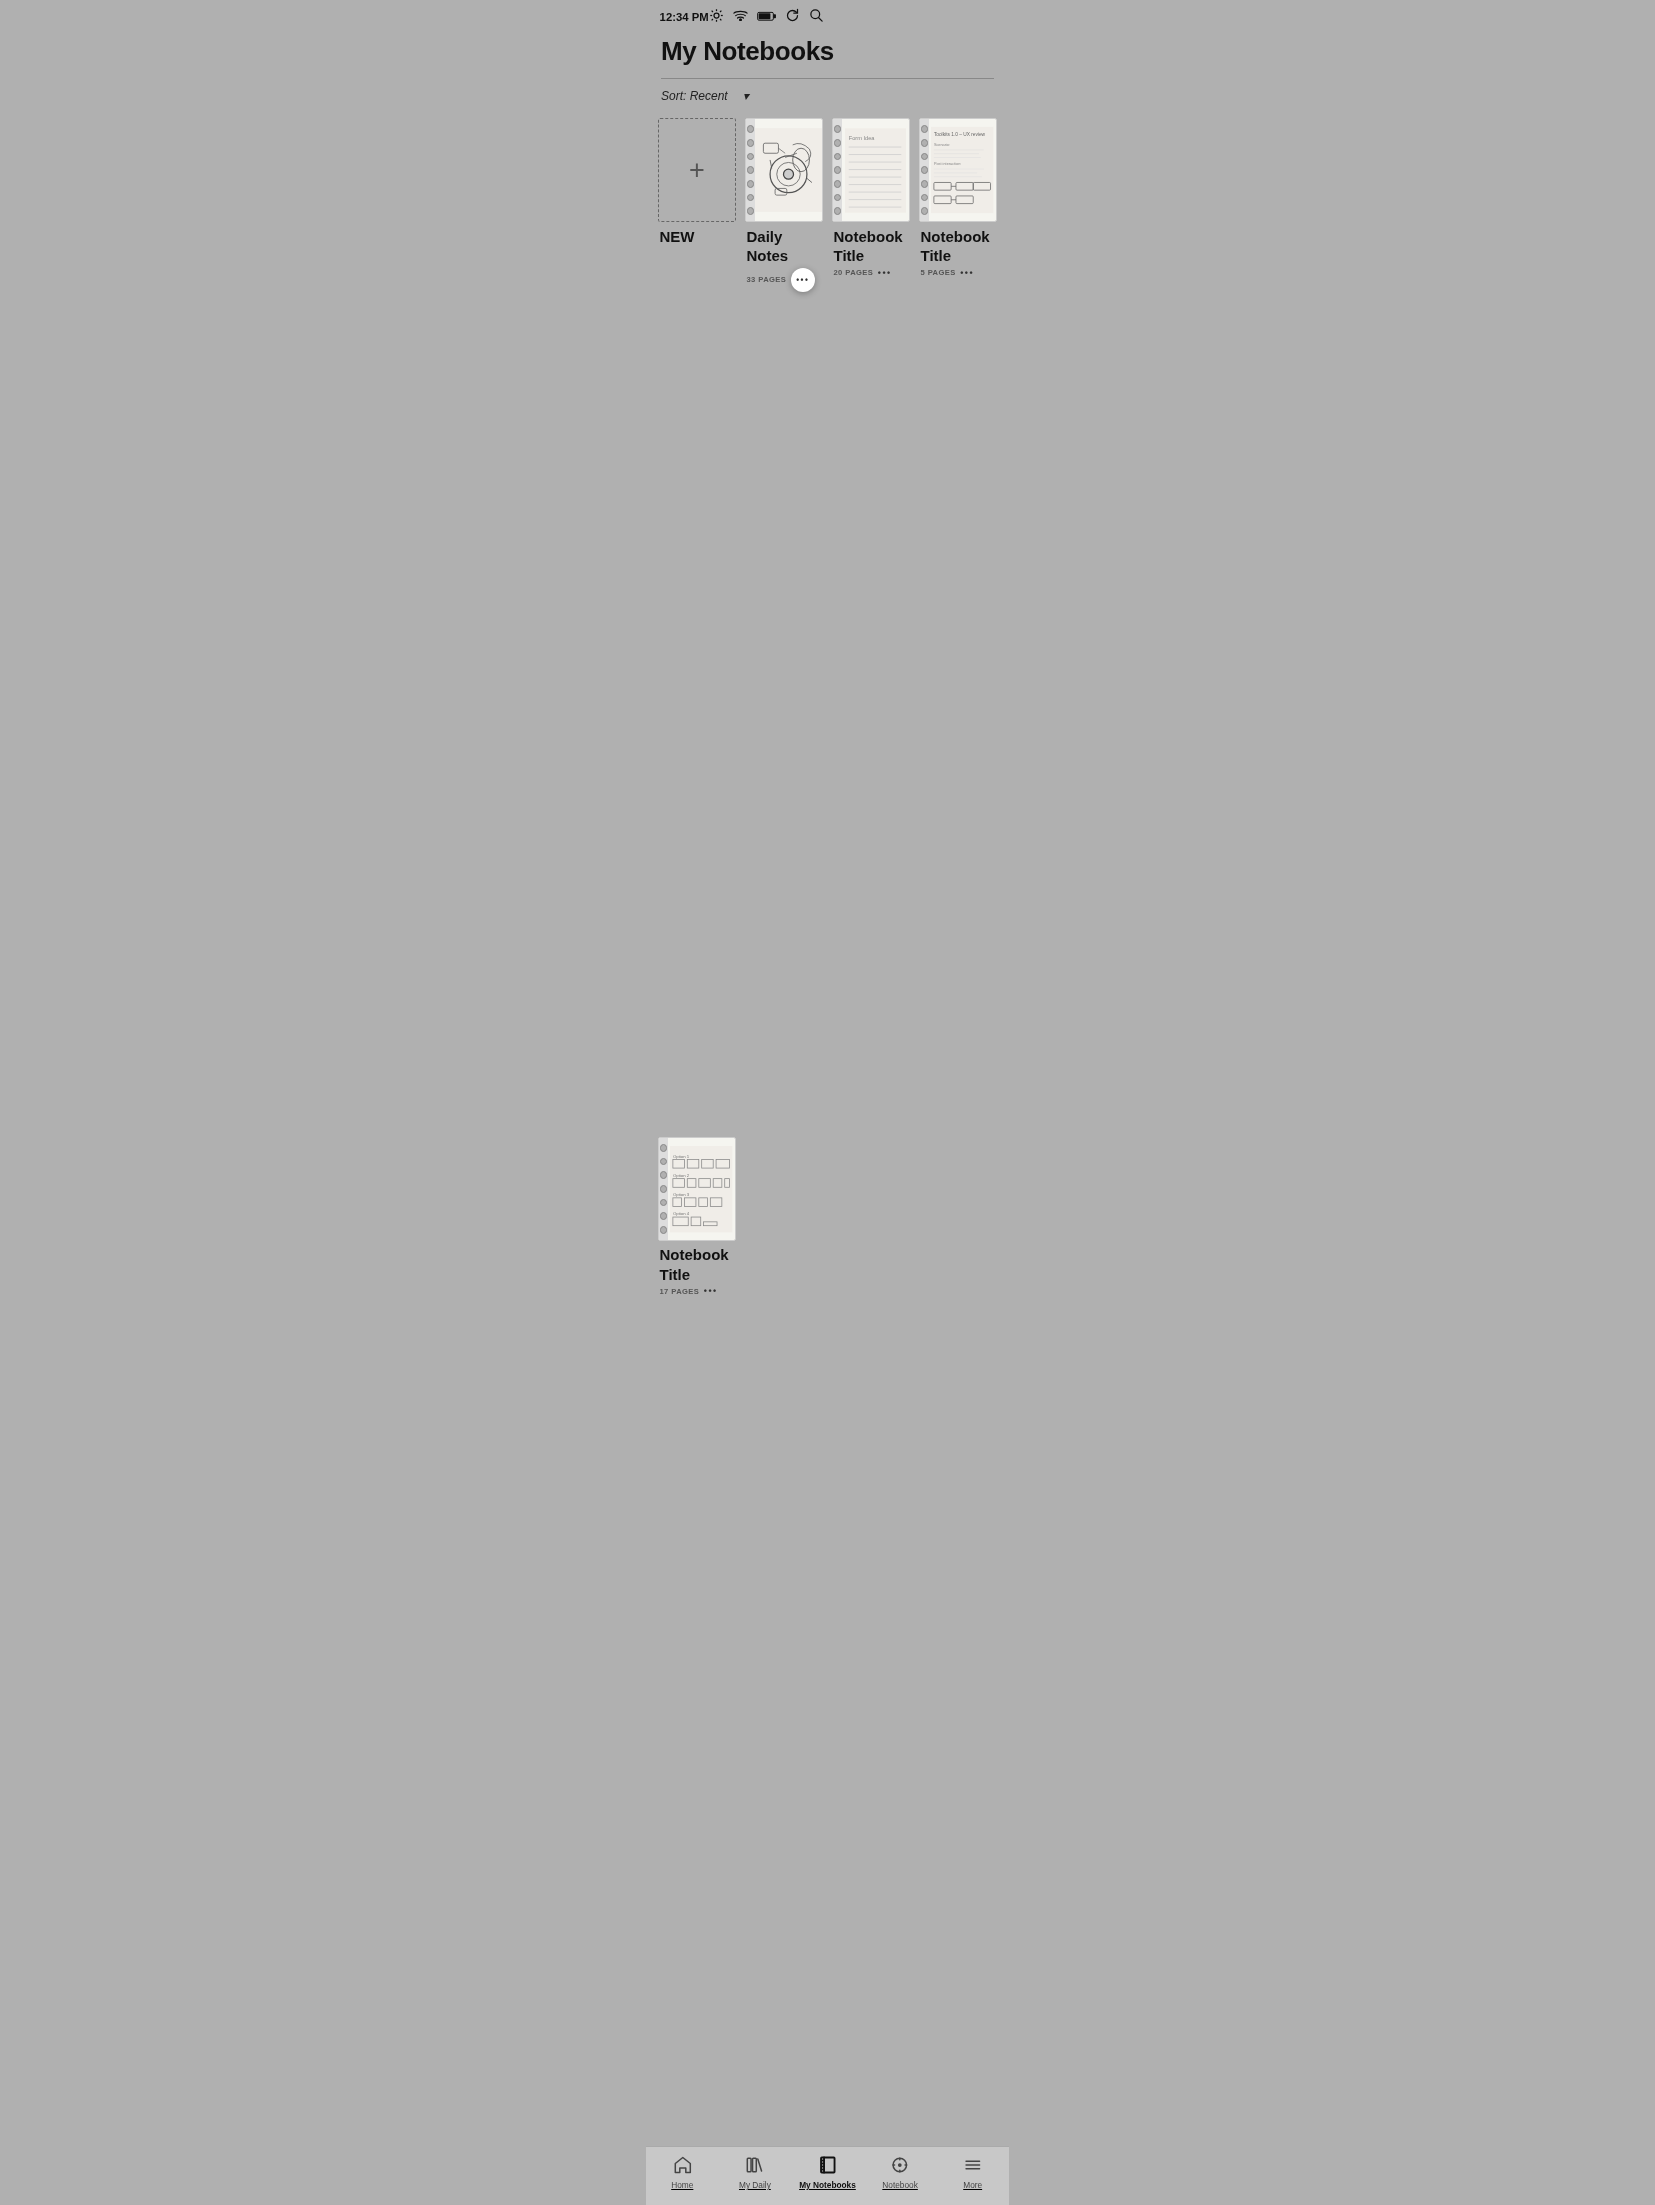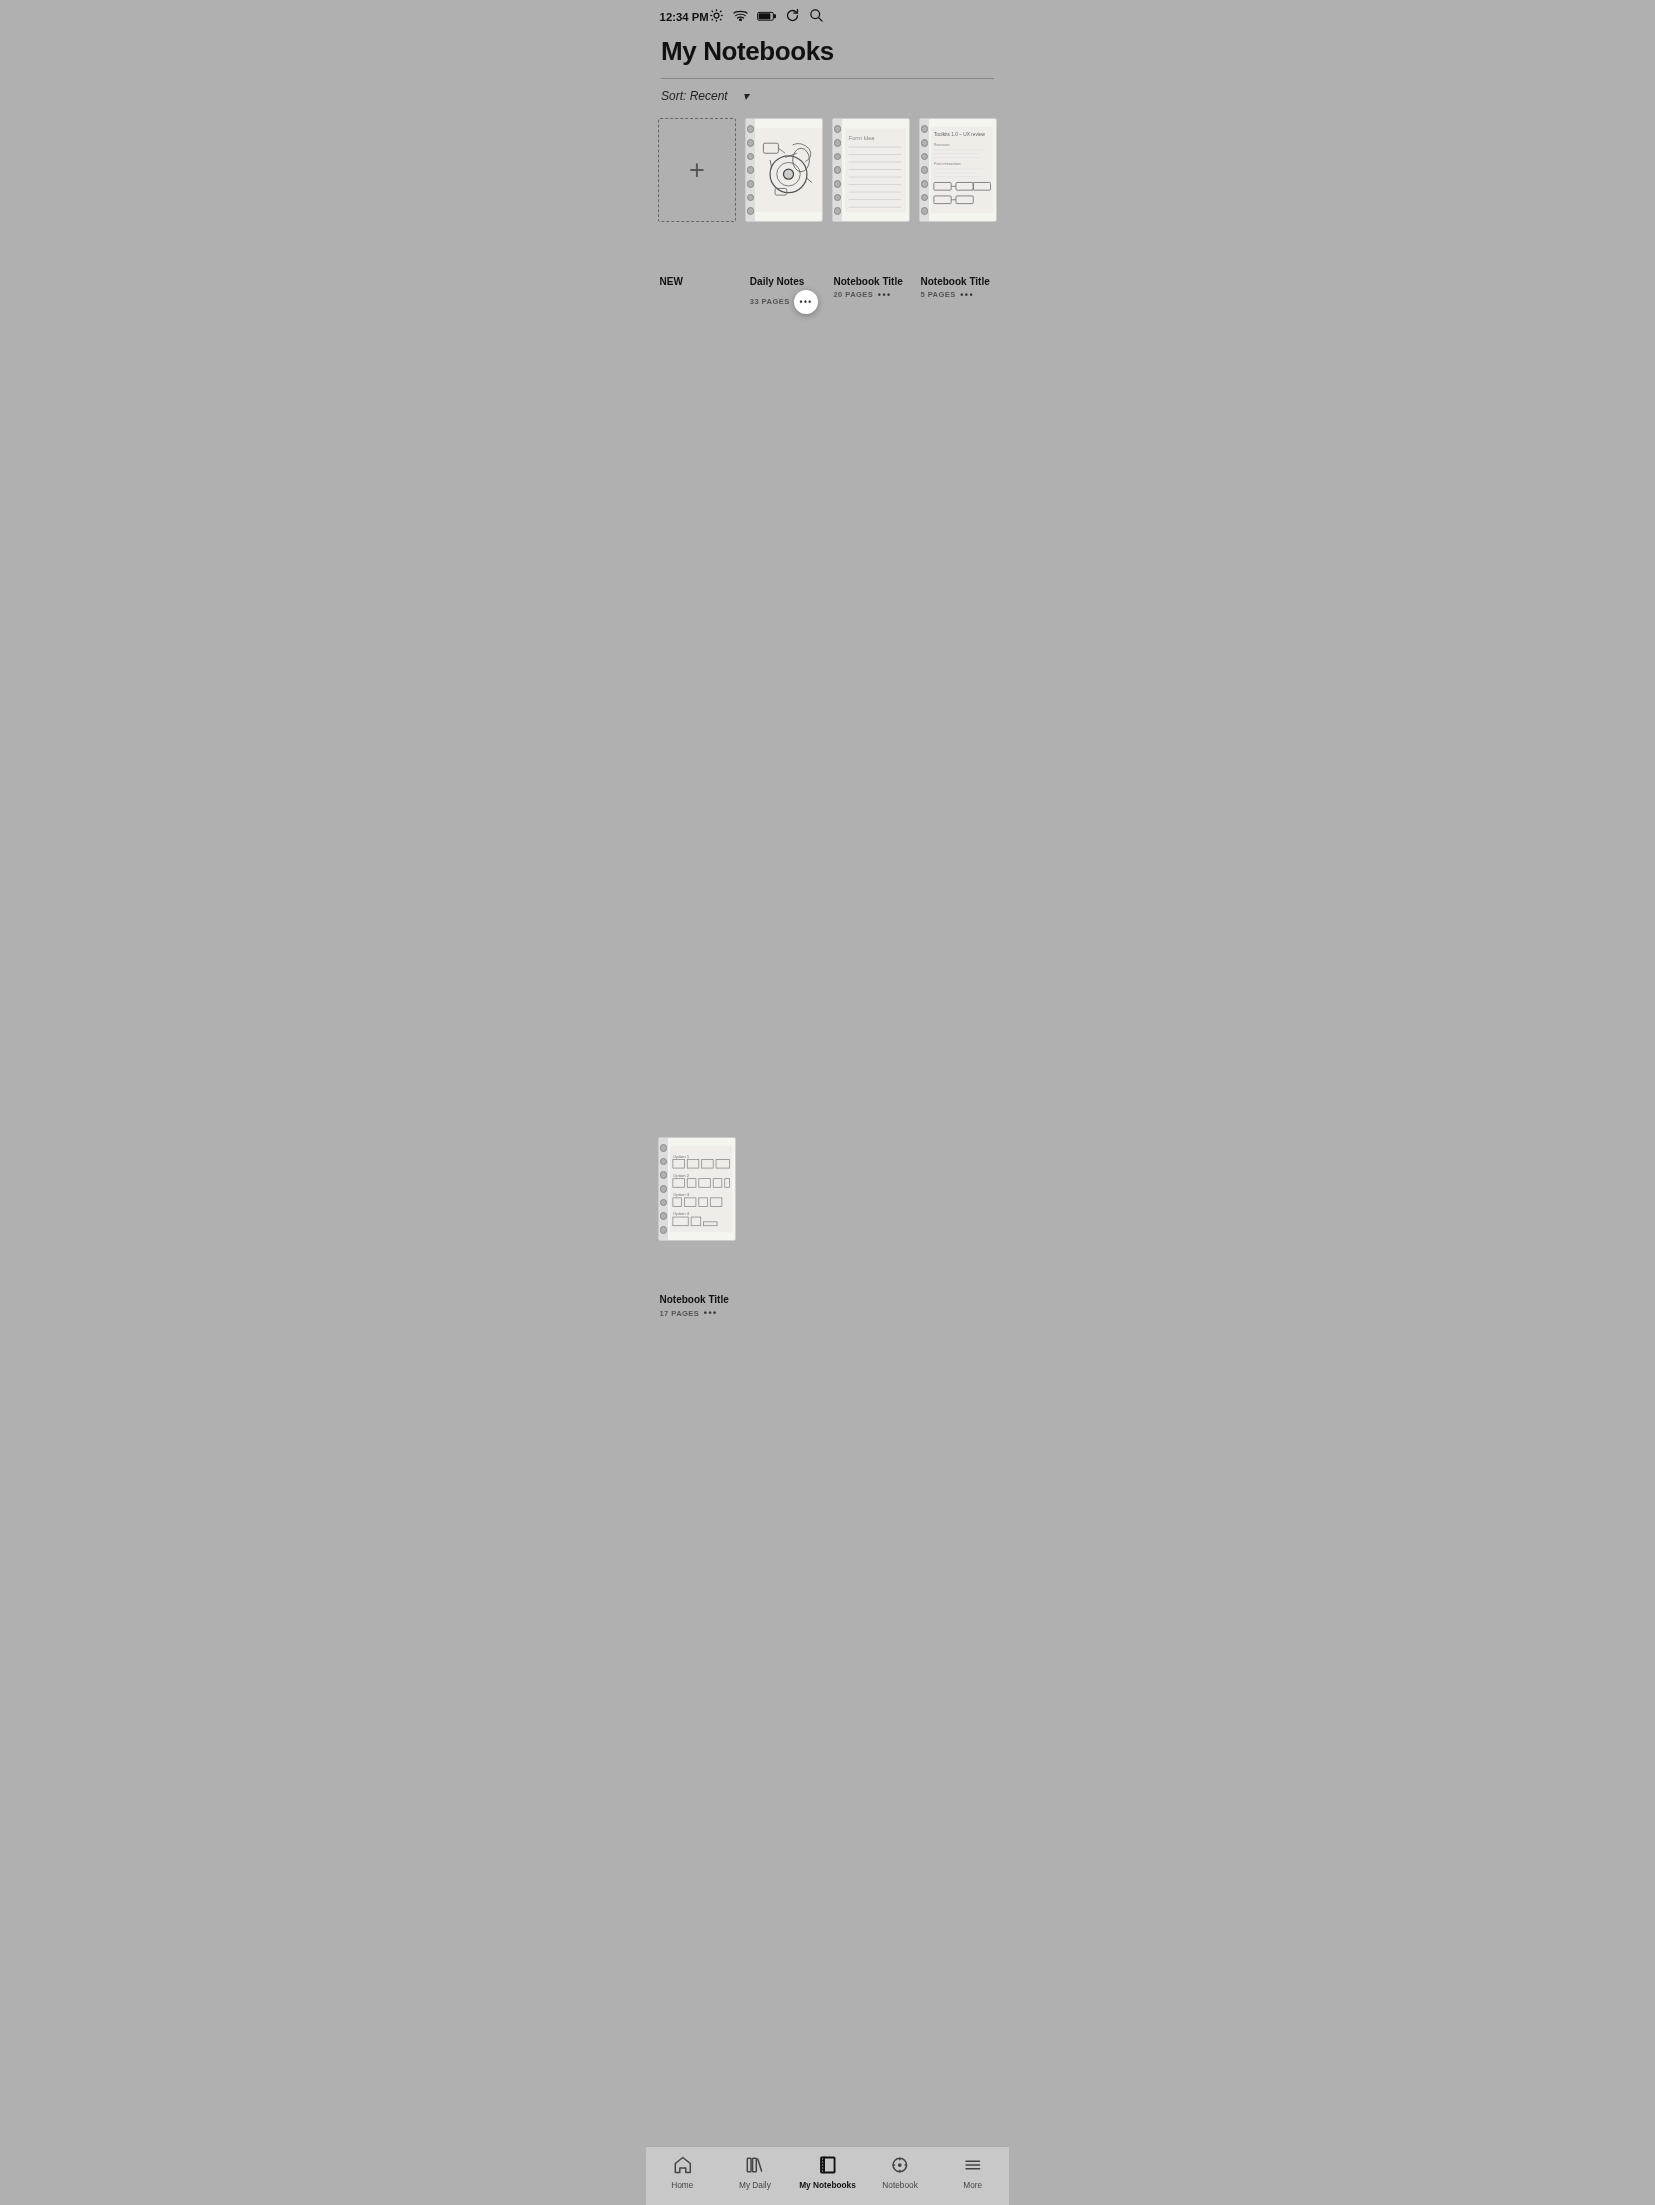--- a/index.html
+++ b/index.html
@@ -134,25 +134,24 @@
       border: 1.5px solid #888;
       background: #b0b0b0;
     }
 
     
     .notebook-info {
       margin-top: 4.5px;
       padding: 0 1.5px;
     }
     .notebook-name {
-      font-size: 10px;
+      font-size: 15px;
       font-weight: 600;
       color: #111;
       line-height: 1.3;
-      margin-top: 48px;
     }
     .notebook-meta {
       display: flex;
       align-items: center;
       gap: 4.5px;
       margin-top: 2px;
     }
     .notebook-pages {
       font-size: 7.6px;
       font-weight: 700;
@@ -197,20 +196,21 @@
     
     .bottom-nav {
       background: #c8c8c8;
       border-top: 0.8px solid #aaa;
       display: flex;
       justify-content: space-around;
       align-items: flex-end;
       padding: 6px 0 12px;
       position: sticky;
       bottom: 0;
+      text-decoration: underline;
     }
     .nav-item {
       display: flex;
       flex-direction: column;
       align-items: center;
       gap: 3px;
       cursor: pointer;
       flex: 1;
       padding: 3px 0;
       background: none;

